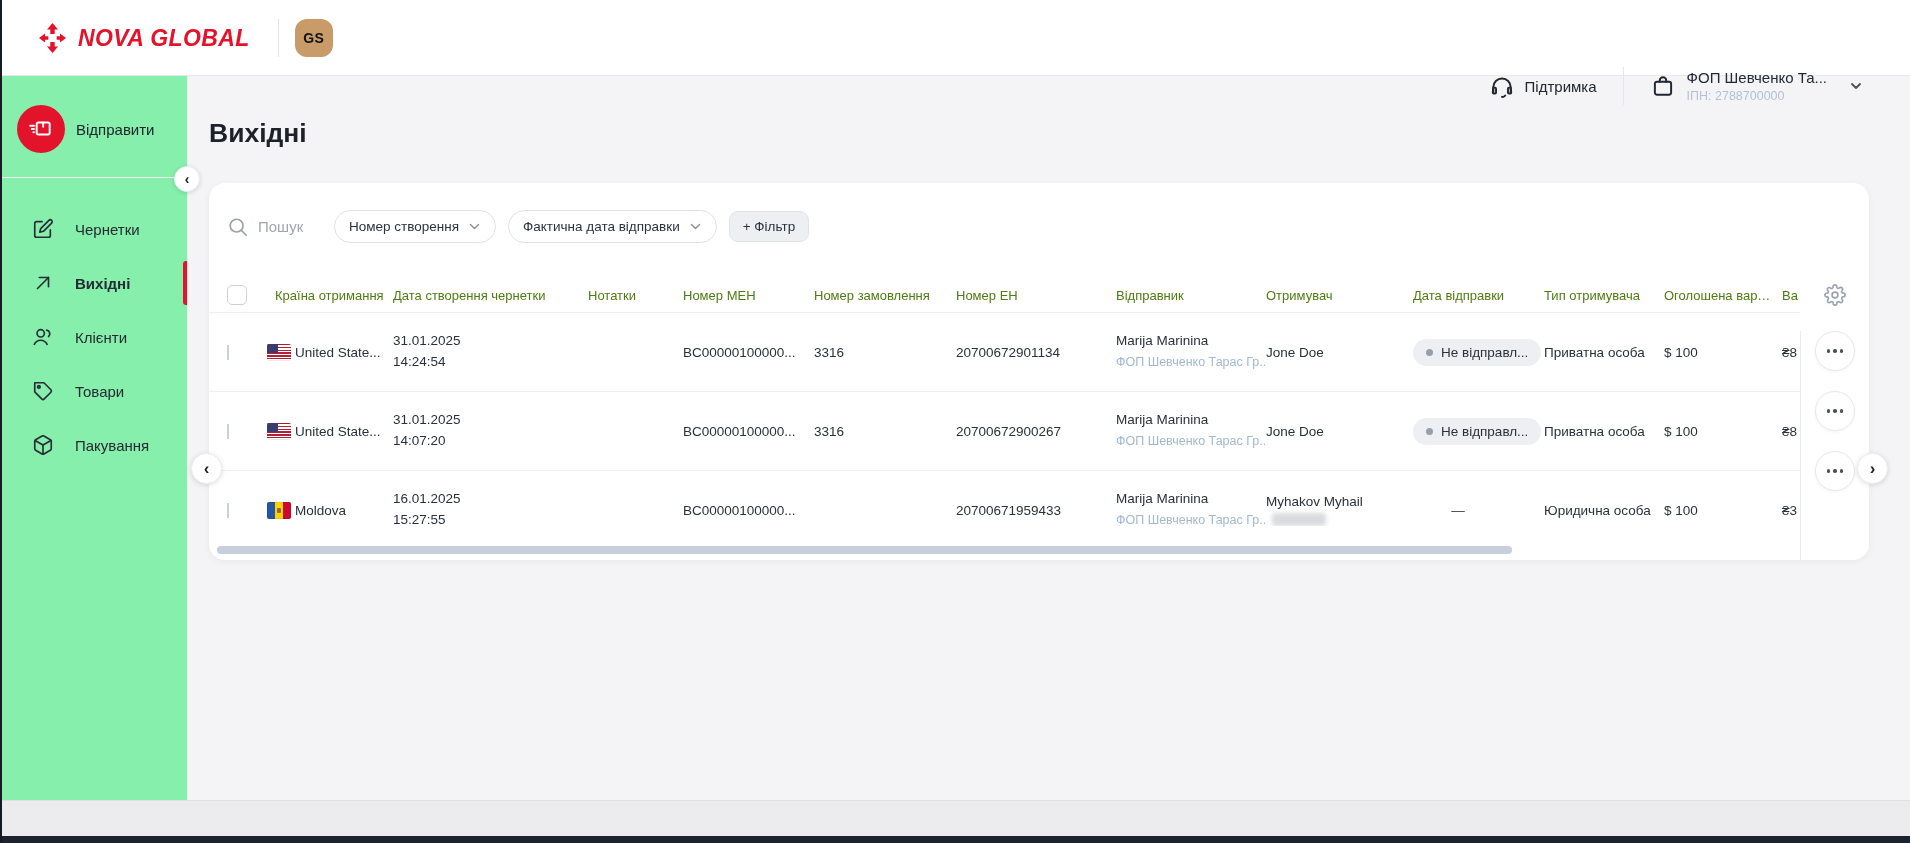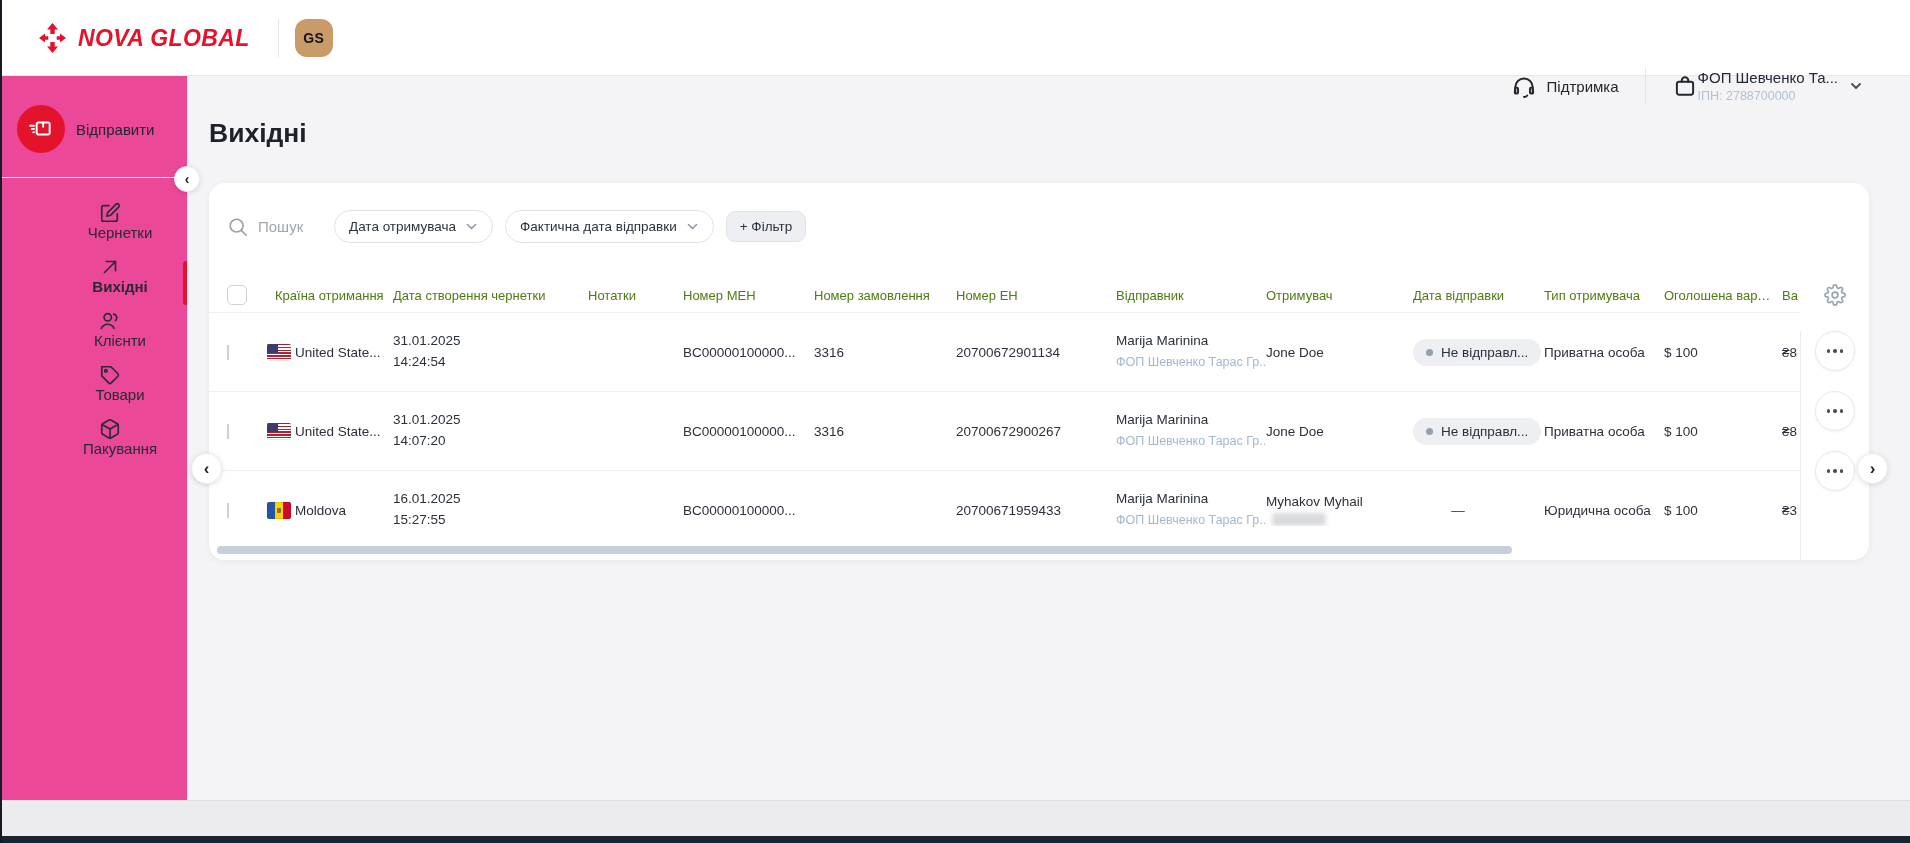--- a/index.html
+++ b/index.html
@@ -13,34 +13,34 @@
   .logo-icon { width:27px; height:30px; }
   .brand { font-size:23px; font-weight:800; font-style:italic; color:#e3132c; letter-spacing:.4px; white-space:nowrap; }
   .hsep { width:1px; height:38px; background:#e6e6ea; }
   .logo-wrap .hsep { margin-left:16px; }
   .gs-badge { width:38px; height:38px; margin-left:4px; background:#c99b68; border-radius:12px; display:flex; align-items:center; justify-content:center; font-size:14px; font-weight:800; color:#101114; letter-spacing:.5px; }
   .header-right { position:absolute; right:46px; top:0; height:76px; display:flex; align-items:center;margin-top:48px; }
   .support { display:flex; align-items:center; gap:10px; cursor:pointer; }
   .support svg { width:26px; height:26px; stroke:#22262e; }
   .support-label { font-size:15px; color:#22262e; }
   .header-right .hsep { margin:0 26px; }
-  .account { display:flex; align-items:center; cursor:pointer; }
+  .account { display:flex; align-items:center; gap:11px; cursor:pointer; }
   .account svg.case { width:26px; height:26px; stroke:#22262e; }
   .acc-name { font-size:15px; color:#242936; line-height:1.25; white-space:nowrap; }
   .acc-ipn { font-size:12.5px; color:#b2c1d6; margin-top:2px; white-space:nowrap; }
   .chev-down { width:16px; height:16px; stroke:#4a4f58; margin-left:10px; }
 
   
-  .sidebar { position:absolute; left:0; top:76px; width:186px; height:724px; background:#ec4899; border-right:1px solid #ececef; z-index:20; }
+  .sidebar { position:absolute; left:0; top:76px; width:186px; height:724px; background:#86efac; border-right:1px solid #ececef; z-index:20; }
   .send-btn { position:absolute; left:15px; top:29px; display:flex; align-items:center; gap:11px; cursor:pointer; }
   .send-circle { width:48px; height:48px; border-radius:50%; background:#e3132c; display:flex; align-items:center; justify-content:center; }
   .send-circle svg { width:26px; height:26px; stroke:#fff; }
   .send-label { font-size:15px; color:#20252e; }
   .side-divider { position:absolute; left:0; top:101px; width:100%; height:1px; background:#f0f1f3; }
-  .nav-item { position:absolute; left:0; width:100%; height:54px; display:flex; align-items:center; padding-left:30px; cursor:pointer;flex-direction:column; }
+  .nav-item { position:absolute; left:0; width:100%; height:54px; display:flex; align-items:center; padding-left:30px; cursor:pointer; }
   .nav-item svg { width:22px; height:22px; stroke:#272c35; flex:0 0 auto; }
   .nav-label { font-size:15px; color:#252a33; margin-left:21px; }
   .nav-item.active .nav-label { font-weight:700; }
   .active-bar { position:absolute; right:0; width:4px; height:44px; top:5px; background:#e3132c; border-radius:3px 0 0 3px; }
 
   .round-btn { position:absolute; background:#fff; border:1px solid #eceef1; border-radius:50%; display:flex; align-items:center; justify-content:center; box-shadow:0 1px 5px rgba(20,30,50,.14); cursor:pointer; z-index:40; font-weight:700; color:#1c2026; }
   .collapse-btn { left:172px; top:166px; width:26px; height:26px; font-size:14px; }
   .nav-left-btn { left:189px; top:453px; width:31px; height:31px; font-size:17px; }
   .nav-right-btn { left:1855px; top:453px; width:31px; height:31px; font-size:17px; }
 
@@ -209,21 +209,21 @@
 
     <div class="filter-row">
       <div class="search-box">
         <svg class="stroke" viewBox="0 0 24 24">
           <circle cx="10.5" cy="10.5" r="7"></circle>
           <line x1="21" y1="21" x2="15.6" y2="15.6"></line>
         </svg>
         <input class="search-input" placeholder="Пошук" style="">
       </div>
       <div class="pill">
-        <span>Дата отримувача</span>
+        <span>Номер створення</span>
         <svg class="stroke" viewBox="0 0 16 16">
             <polyline points="3 5.5 8 10.5 13 5.5"></polyline>
           </svg>
       </div>
       <div class="pill">
         <span>Фактична дата відправки</span>
         <svg class="stroke" viewBox="0 0 16 16">
             <polyline points="3 5.5 8 10.5 13 5.5"></polyline>
           </svg>
       </div>

